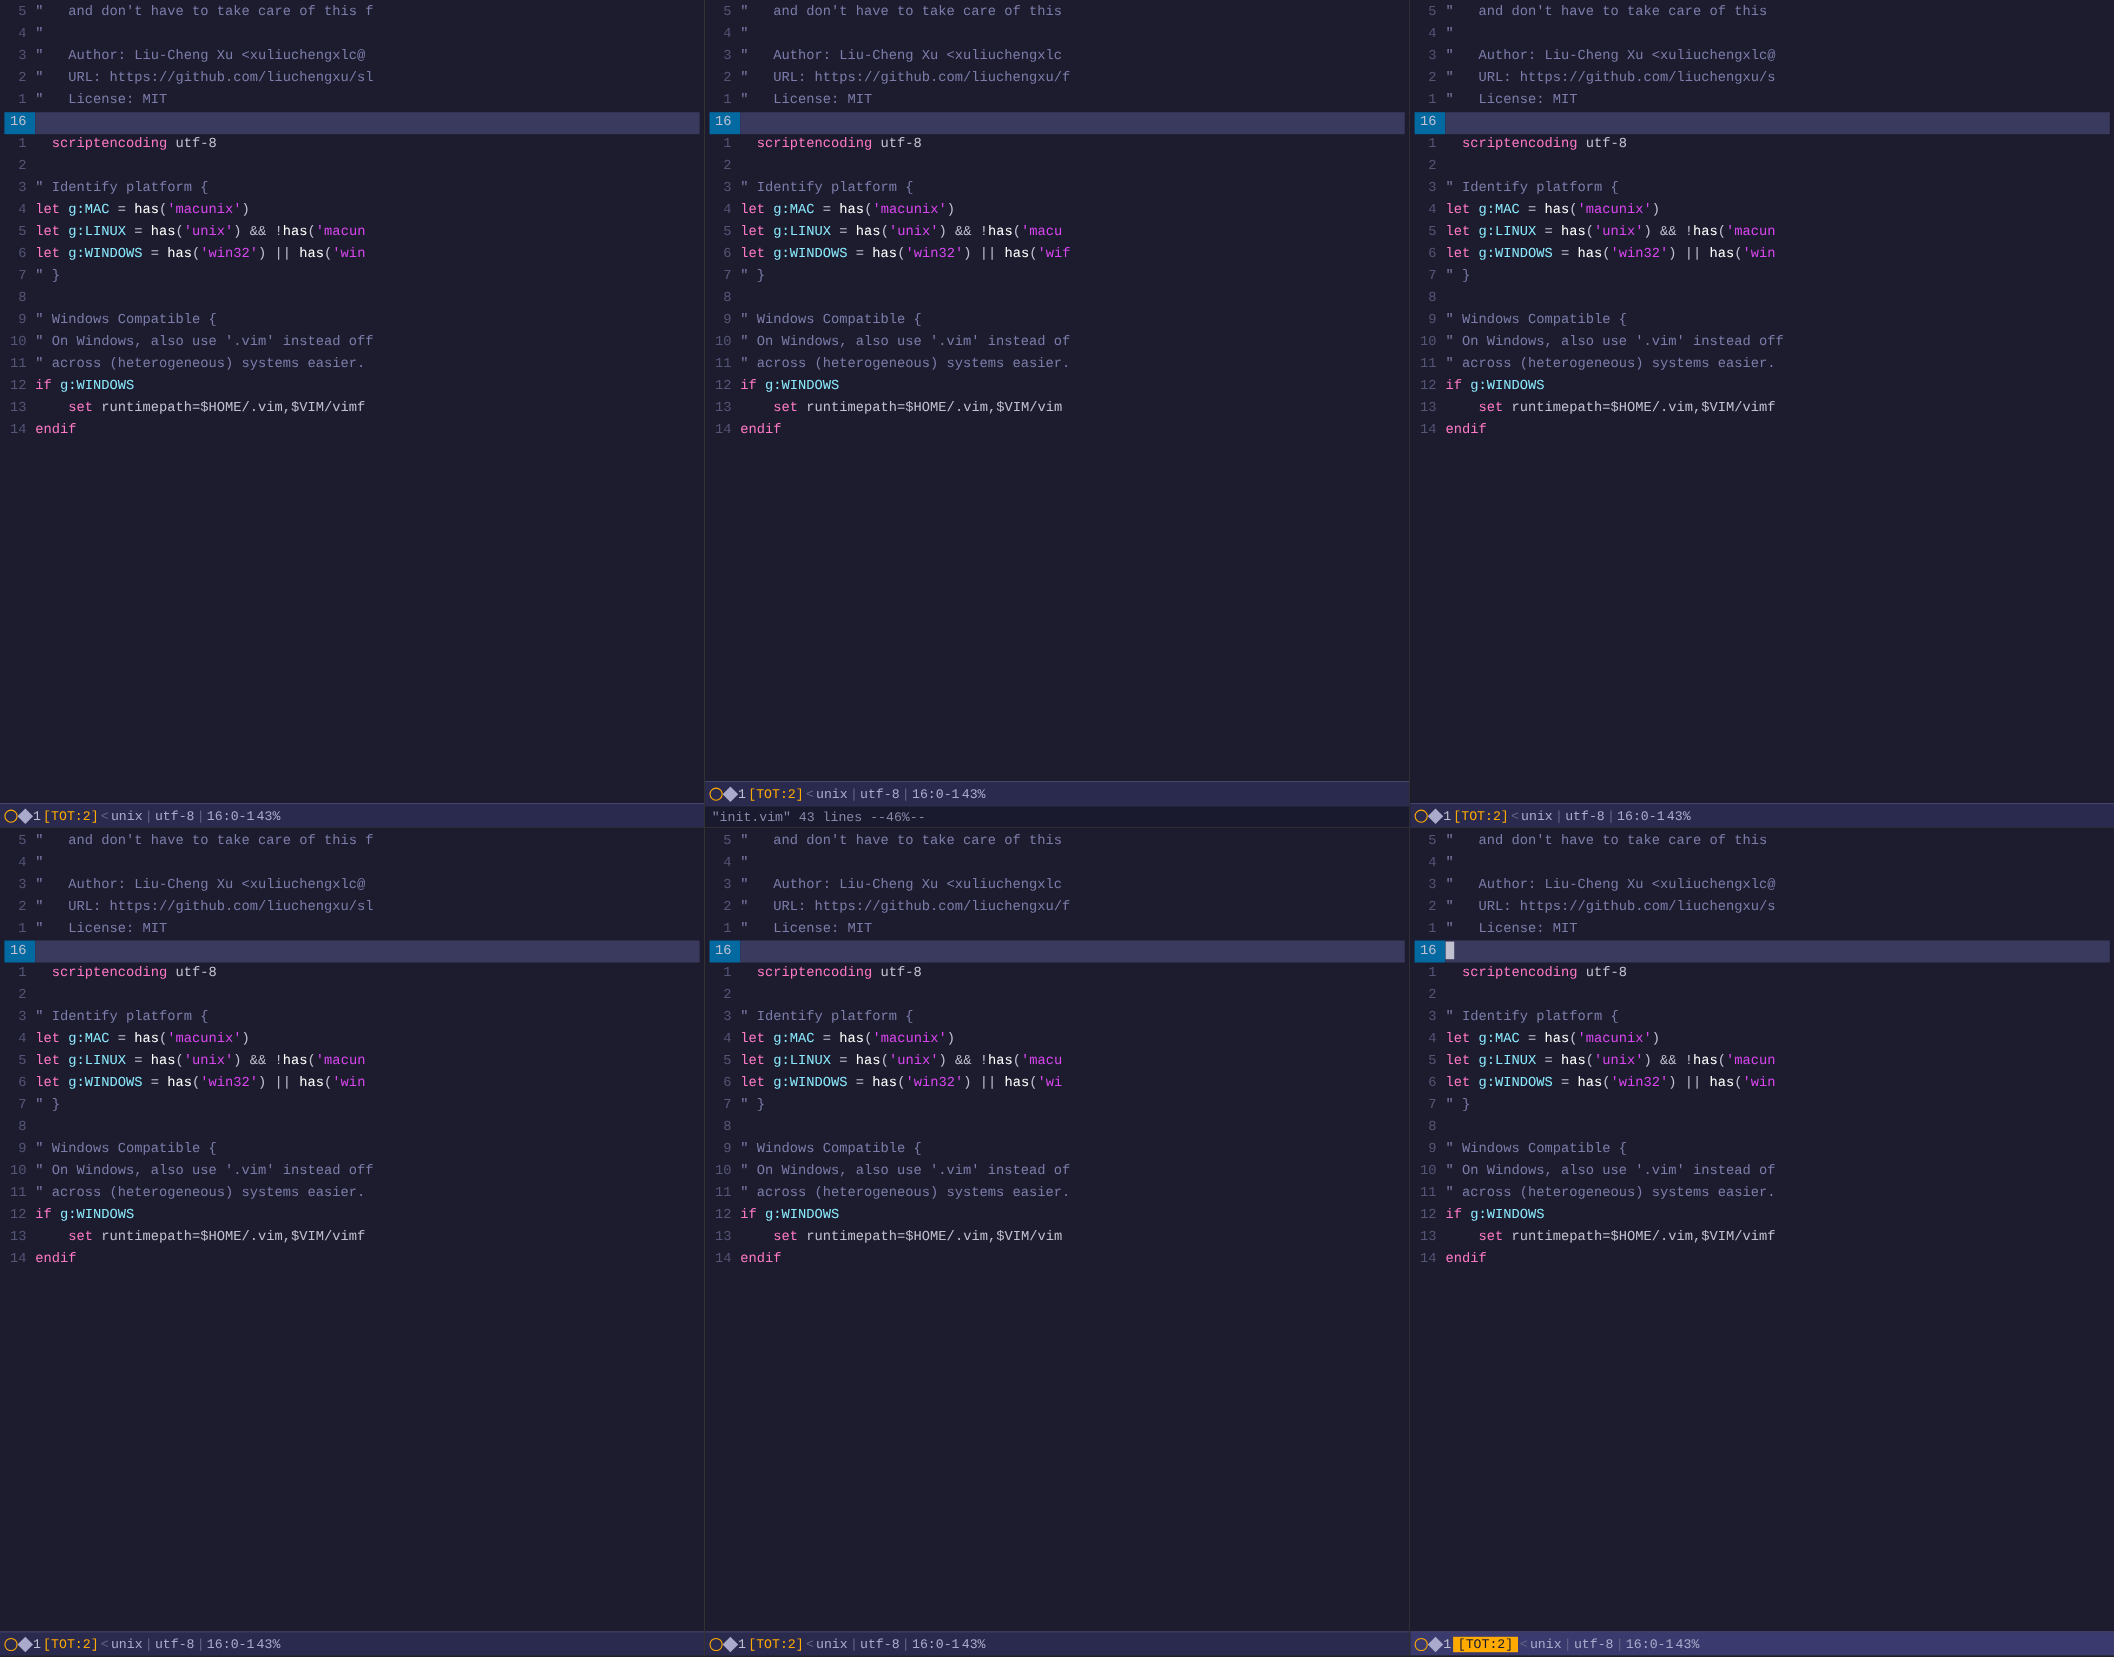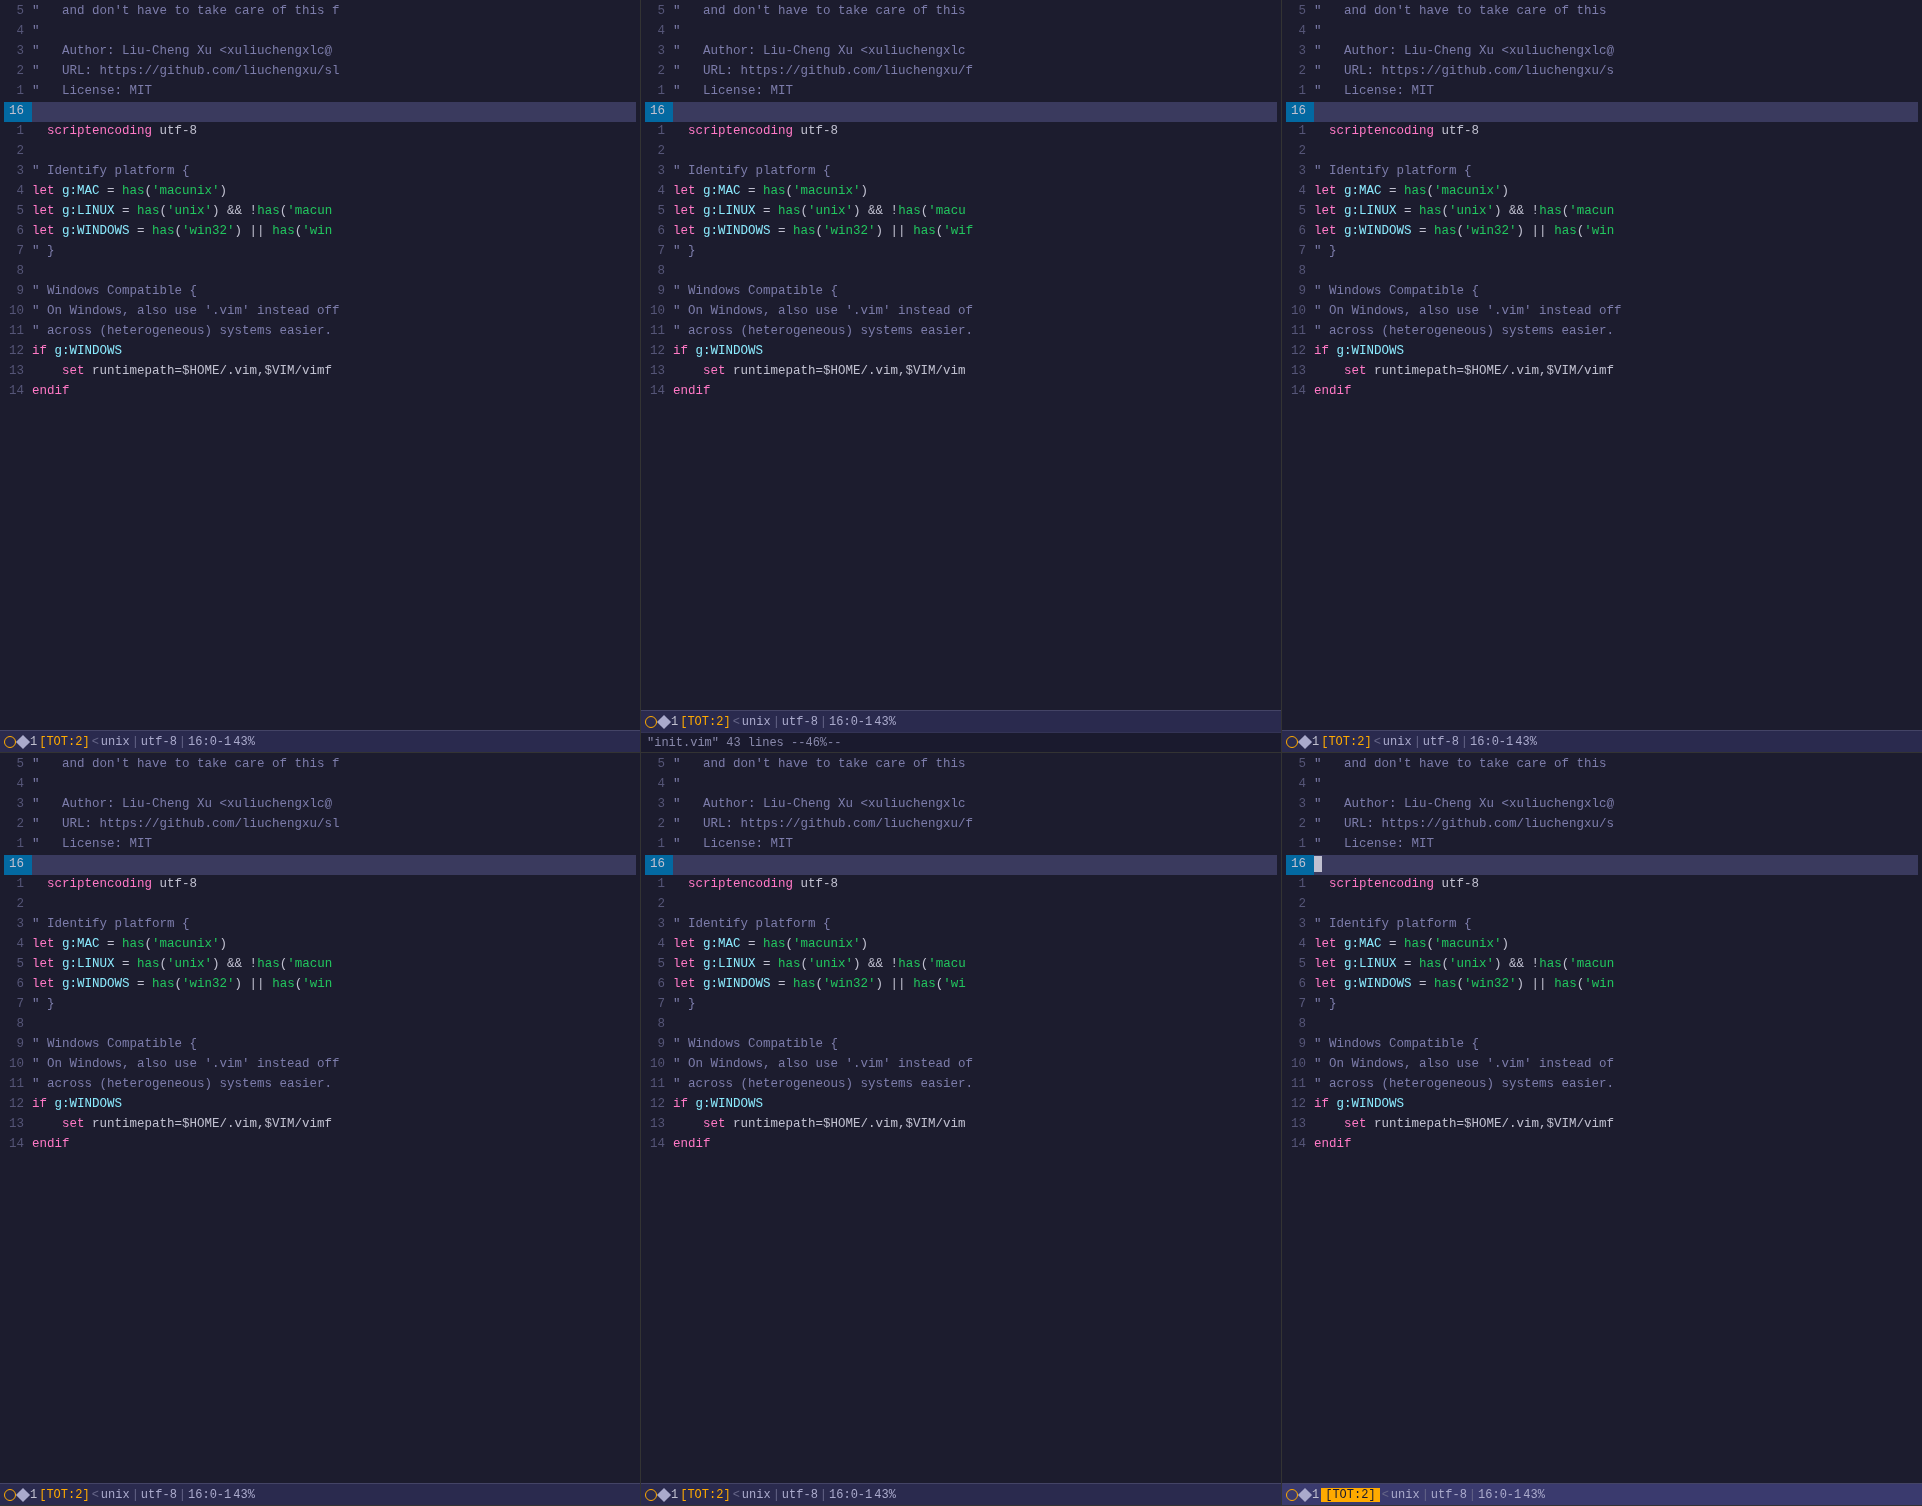--- a/index.html
+++ b/index.html
@@ -61,23 +61,23 @@
       white-space: pre;
       overflow: hidden;
       font-size: 12.5px;
       color: #c0c0d0;
     }
     .line-content.highlight-line {
       background: #3a3a5e;
     }
     
     .c-comment { color: #7c7caa; }
-    .c-string { color: #22c55e; }
+    .c-string { color: #d946ef; }
     .c-keyword { color: #ff79c6; }
-    .c-function { color: #22c55e; }
+    .c-function { color: #ffffff; }
     .c-variable { color: #8be9fd; }
     .c-plain { color: #c0c0d0; }
 
     .status-bar {
       height: 22px;
       background: #2a2a4e;
       display: flex;
       align-items: center;
       padding: 0 4px;
       font-size: 12px;

